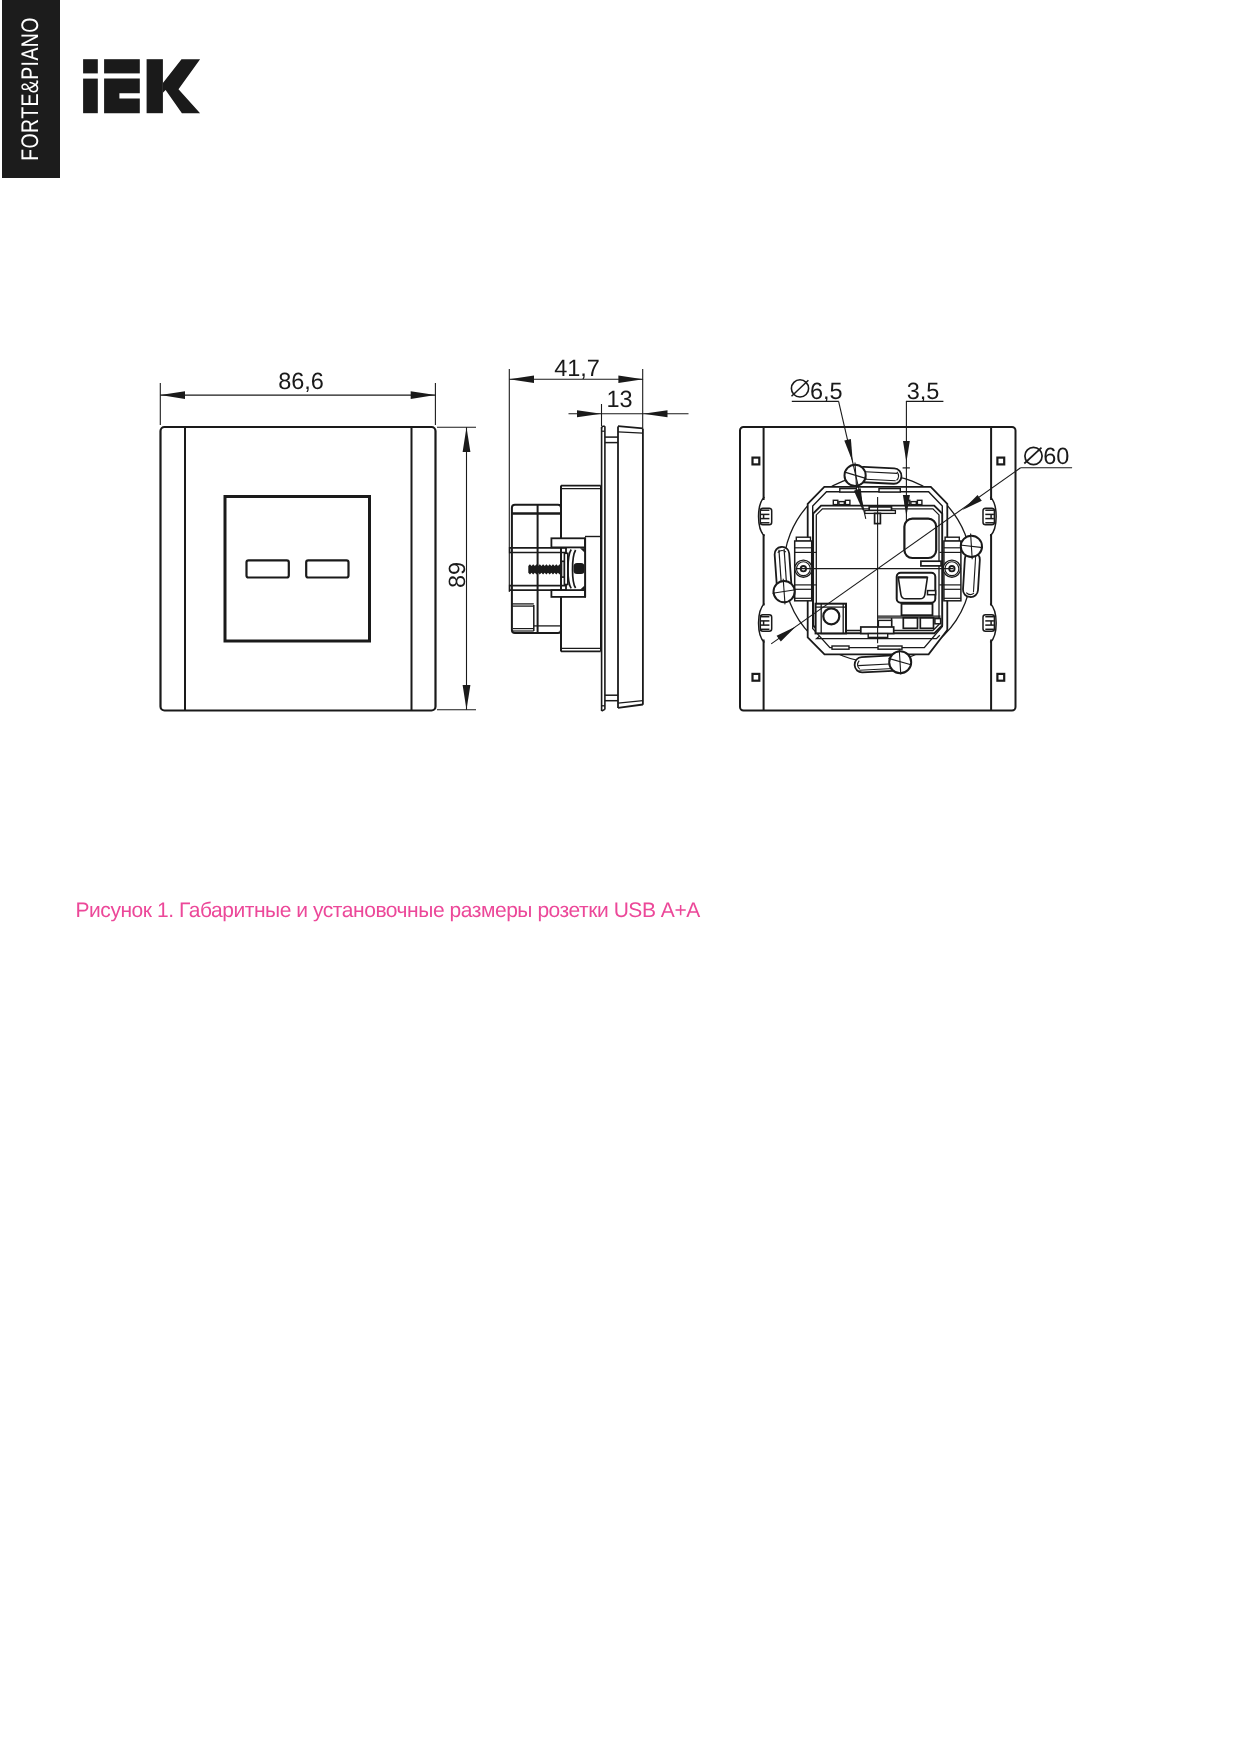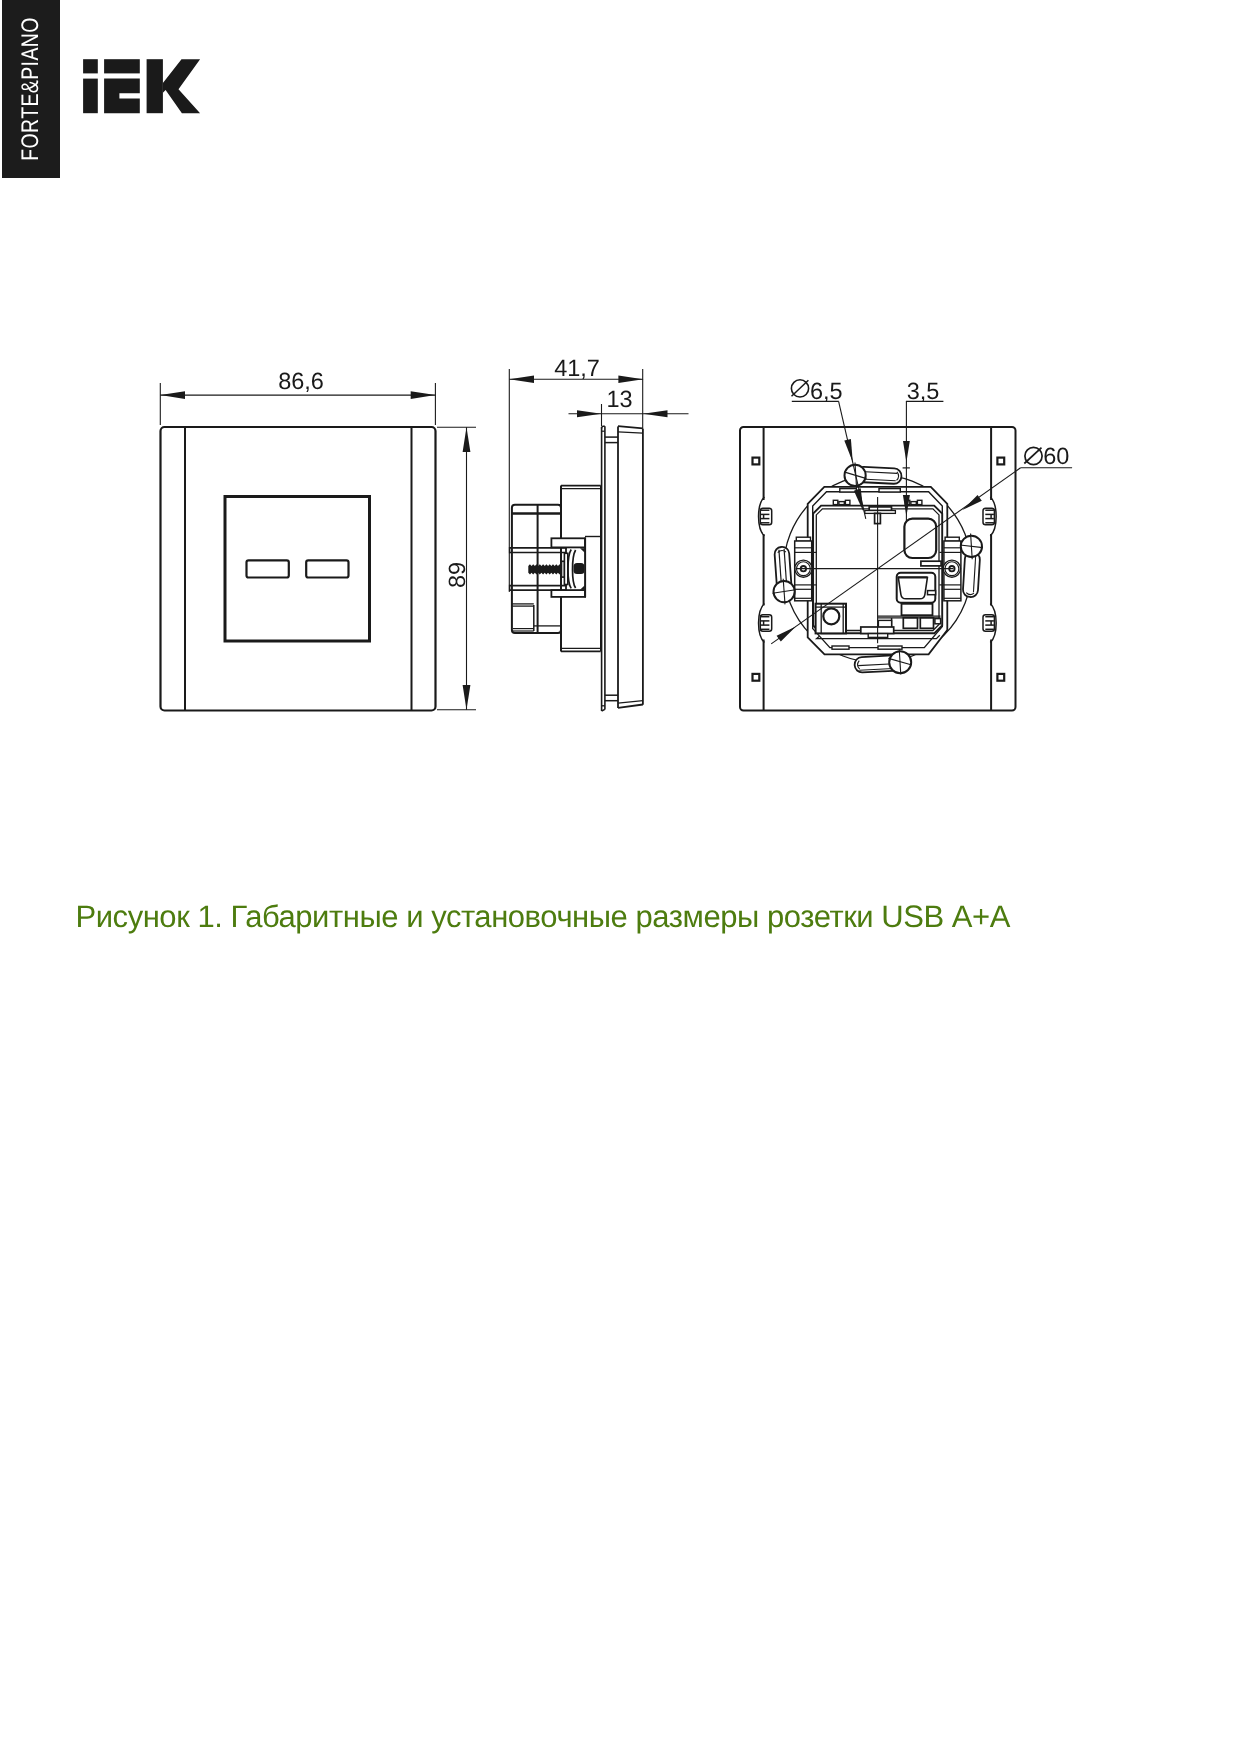--- a/index.html
+++ b/index.html
@@ -1,20 +1,20 @@
 <!DOCTYPE html>
 <html><head>
 <meta charset="utf-8">
 <style>
 html,body{margin:0;padding:0;}
 *{-webkit-font-smoothing:antialiased;text-rendering:geometricPrecision;}
 body{width:1239px;height:1746px;background:#fff;font-family:"Liberation Sans",sans-serif;position:relative;overflow:hidden;}
 #sidebar{position:absolute;left:2px;top:0;width:57.5px;height:177.5px;background:#1c1c1c;}
 #sidebar span{position:absolute;left:50%;top:50%;transform:translate(-50%,-50%) rotate(-90deg) scaleX(0.81);color:#fff;font-size:24px;letter-spacing:0.5px;white-space:nowrap;}
-#caption{position:absolute;left:75.5px;top:899px;font-size:31px;letter-spacing:-0.45px;color:#4d7c0f;}
+#caption{position:absolute;left:75.5px;top:899px;font-size:21px;letter-spacing:-0.45px;color:#ec4899;}
 svg{position:absolute;left:0;top:0;}
 text{font-family:"Liberation Sans",sans-serif;fill:#1a1a1a;}
 </style>
 </head>
 <body>
 <div id="sidebar">
     <span>FORTE&amp;PIANO</span>
   </div>
 <svg width="1239" height="1746" viewBox="0 0 1239 1746">
 <g id="logo" fill="#1a1a1a">

